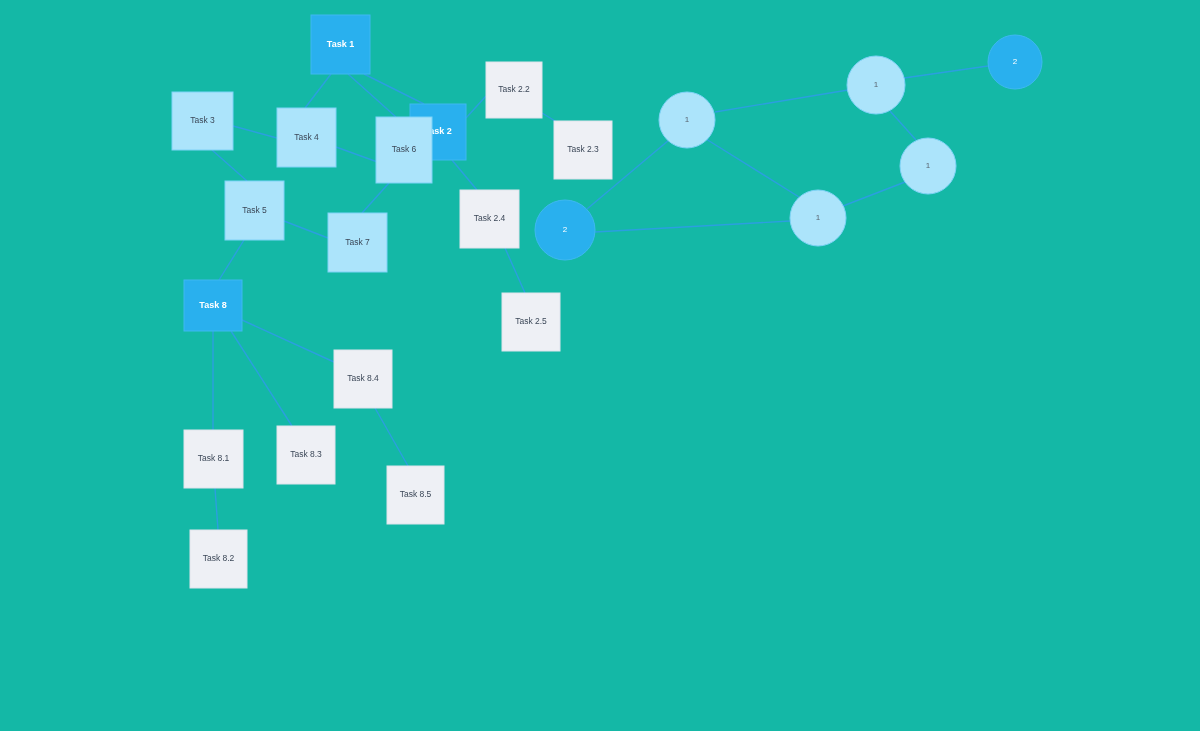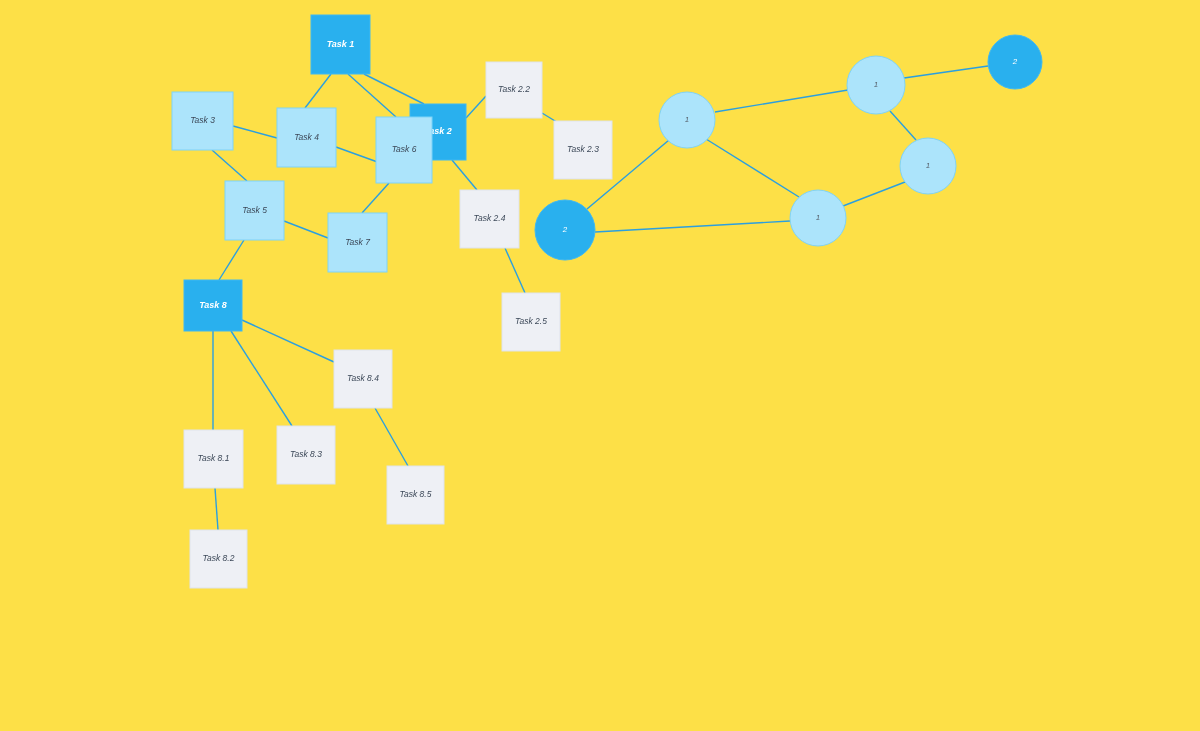--- a/index.html
+++ b/index.html
@@ -57,21 +57,21 @@
     font-size: 8px;
   }
   .lbl-circle-light {
     fill: #ffffff;
     font-size: 8px;
   }
 </style>
 </head>
 <body>
 
-<div id="canvas-wrap" style="background: #fde047; font-style: italic;">
+<div id="canvas-wrap" style="background: #14b8a6;">
   <svg id="graph-svg" viewBox="0 0 1200 731">
     <g id="edges-layer">
         <line class="edge-line" x1="331" y1="74" x2="305" y2="108" stroke="#2b9fe0"></line>
         <line class="edge-line" x1="348" y1="74" x2="396" y2="117" stroke="#2b9fe0"></line>
         <line class="edge-line" x1="364" y1="74" x2="424" y2="104" stroke="#2b9fe0"></line>
         <line class="edge-line" x1="233" y1="126" x2="277" y2="138" stroke="#2b9fe0"></line>
         <line class="edge-line" x1="212" y1="150" x2="247" y2="181" stroke="#2b9fe0"></line>
         <line class="edge-line" x1="336" y1="147" x2="383" y2="164" stroke="#2b9fe0"></line>
         <line class="edge-line" x1="410" y1="141" x2="398" y2="149" stroke="#2b9fe0"></line>
         <line class="edge-line" x1="389" y1="183" x2="362" y2="213" stroke="#2b9fe0"></line>

